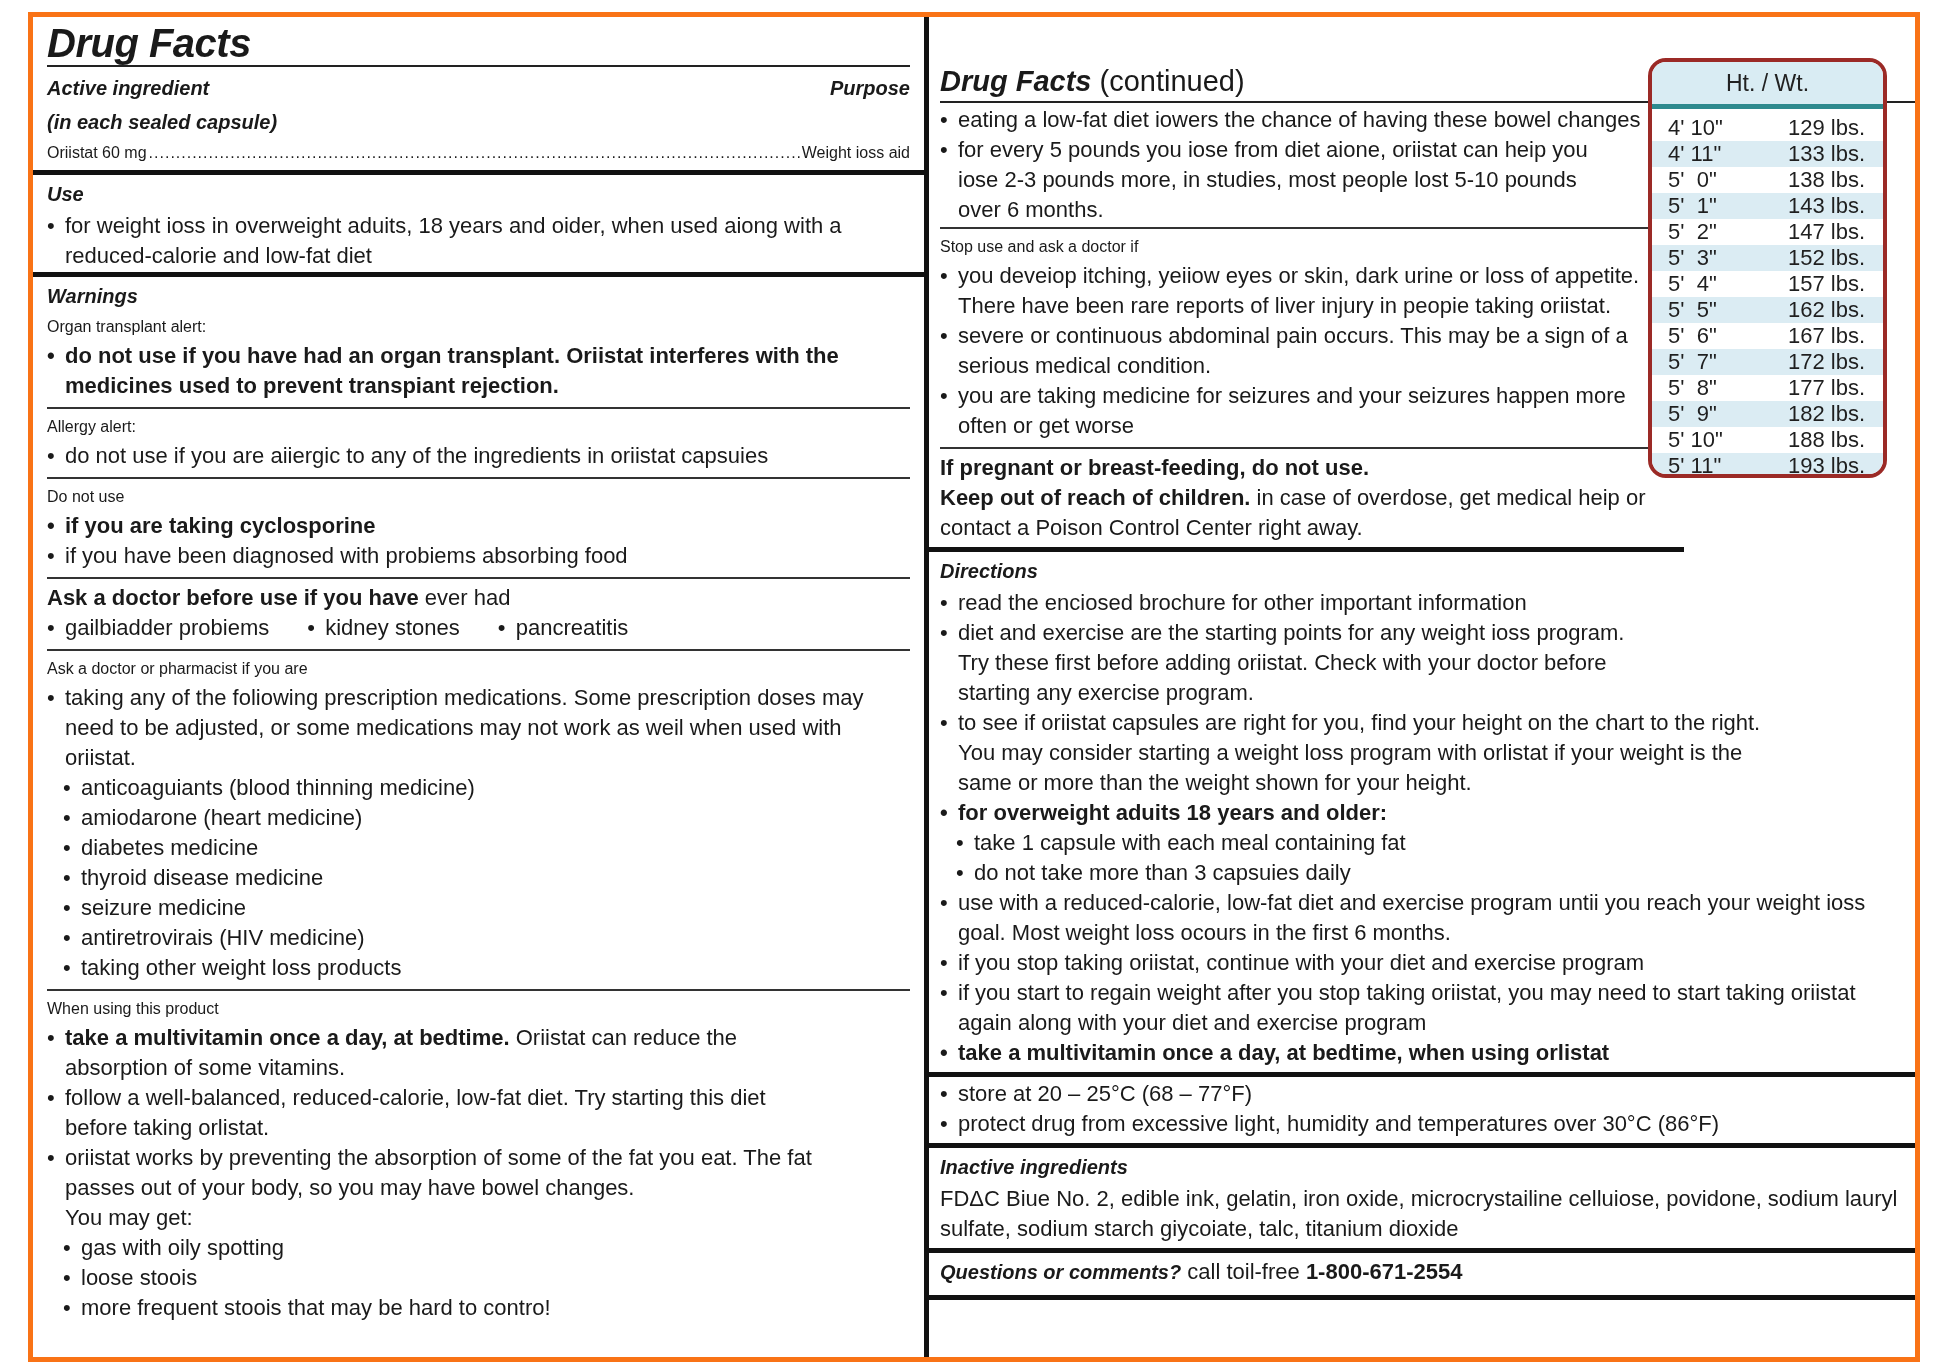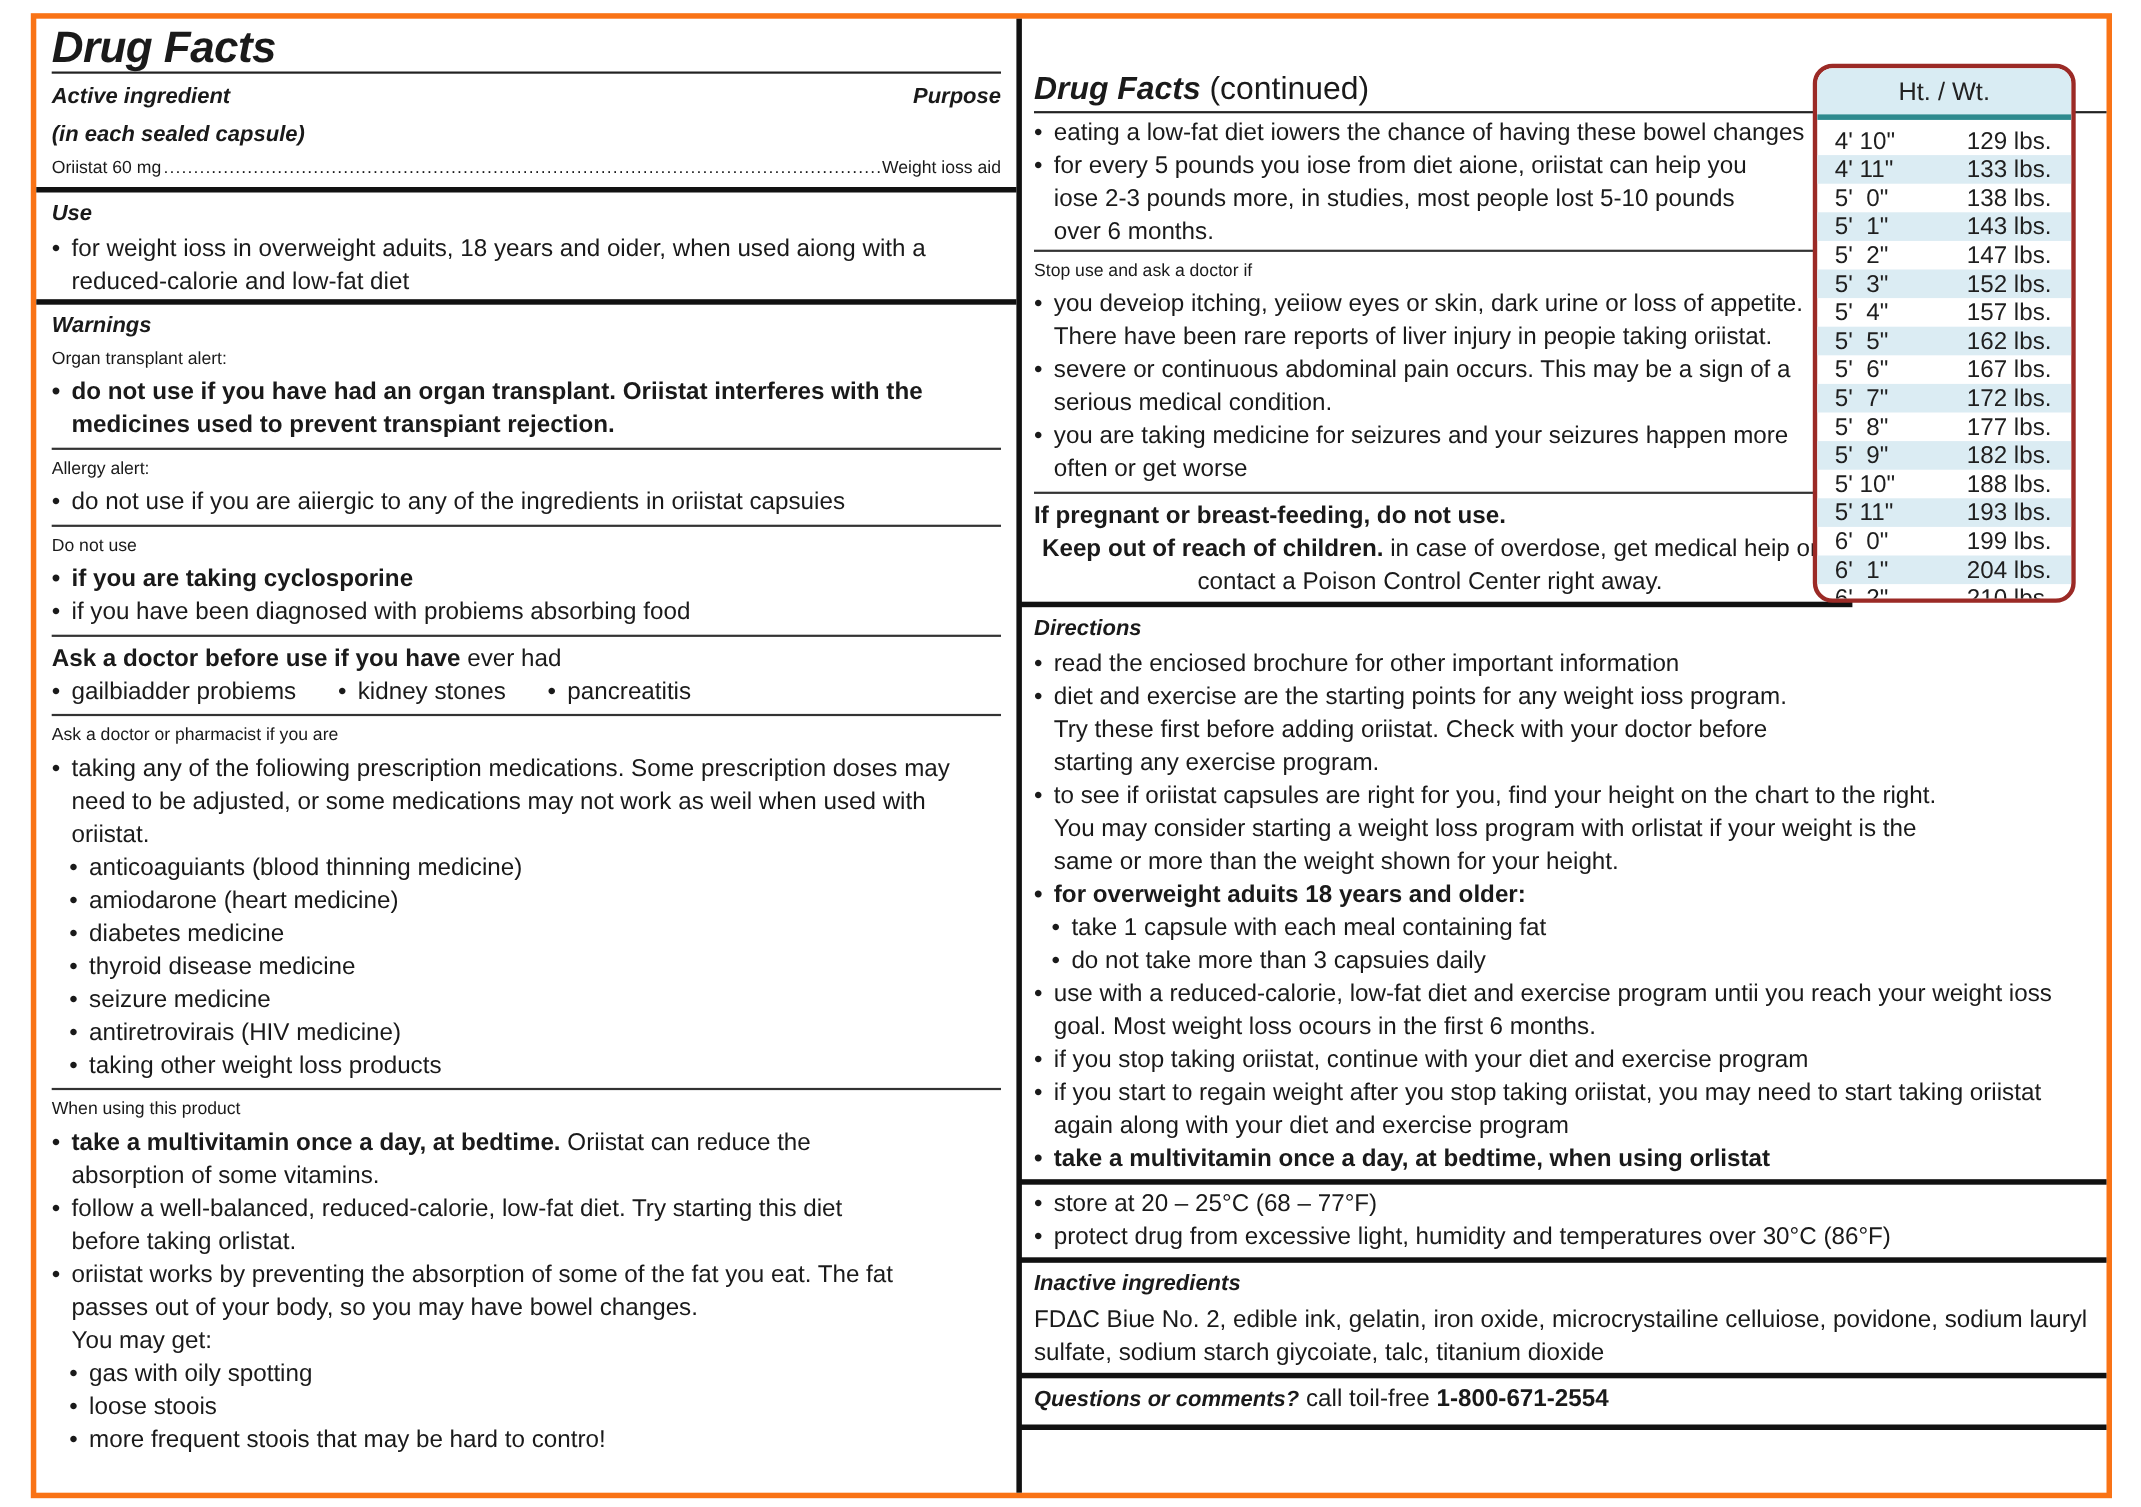--- a/index.html
+++ b/index.html
@@ -32,21 +32,21 @@
   .dots-row .fill { flex:1; overflow:hidden; white-space:nowrap; margin:0 2px; }
   .dots-row .fill::after { content:"........................................................................................................................................................................"; letter-spacing:1px; }
 
   .inline-list { display:flex; gap:38px; }
 
   
   .rc-head { padding-top:2px; }
   .rc-title { font-size:29px; line-height:40px; margin:0; }
   .rc-title .bi { font-weight:bold; font-style:italic; }
 
-  .htwt { position:absolute; left:1648px; top:58px; width:239px; height:490px;
+  .htwt { position:absolute; left:1648px; top:58px; width:239px; height:420px;
           border:4px solid #9b2a26; border-radius:18px; box-sizing:border-box;
           background:#fff; overflow:hidden; }
   .htwt-head { height:42px; background:#d9ecf3; border-bottom:5px solid #2e8a8e;
                text-align:center; font-size:23px; line-height:42px; color:#222; }
   .htwt-body { padding-top:6px; }
   .htwt-row { display:flex; justify-content:space-between; height:26px; line-height:26px;
               font-size:22px; padding:0 18px 0 16px; color:#1f1f1f; }
   .htwt-row:nth-child(even) { background:#dbecf3; }
   .htwt-row .ht { width:80px; white-space:pre; }
 </style>
@@ -136,21 +136,21 @@
       <div style="width:720px;">
         <p class="line bul">eating a low-fat diet iowers the chance of having these bowel changes</p>
         <p class="line bul" style="padding-right:50px;">for every 5 pounds you iose from diet aione, oriistat can heip you iose 2-3 pounds more, in studies, most people lost 5-10 pounds over 6 months.</p>
         <div class="rule-thin" style="margin-top:2px;"></div>
         <div class="h-sub">Stop use and ask a doctor if</div>
         <p class="line bul">you deveiop itching, yeiiow eyes or skin, dark urine or loss of appetite. There have been rare reports of liver injury in peopie taking oriistat.</p>
         <p class="line bul">severe or continuous abdominal pain occurs. This may be a sign of a serious medical condition.</p>
         <p class="line bul">you are taking medicine for seizures and your seizures happen more often or get worse</p>
         <div class="rule-thin"></div>
         <p class="line b">If pregnant or breast-feeding, do not use.</p>
-        <p class="line" style="white-space:normal;text-align:center;"><span class="b">Keep out of reach of children.</span><span> in case of overdose, get medical heip or contact a Poison Control Center right away.</span></p>
+        <p class="line" style="white-space:normal;"><span class="b">Keep out of reach of children.</span><span> in case of overdose, get medical heip or contact a Poison Control Center right away.</span></p>
       </div>
     </div>
 
     <div style="border-top:5px solid #111; margin-top:4px; width:758px;"></div>
 
     <div class="sec thick-bottom" style="padding-top:2px; padding-bottom:4px;">
       <div class="h-sec">Directions</div>
       <div style="width:720px;">
         <p class="line bul">read the enciosed brochure for other important information</p>
         <p class="line bul">diet and exercise are the starting points for any weight ioss program. Try these first before adding oriistat. Check with your doctor before starting any exercise program.</p>

